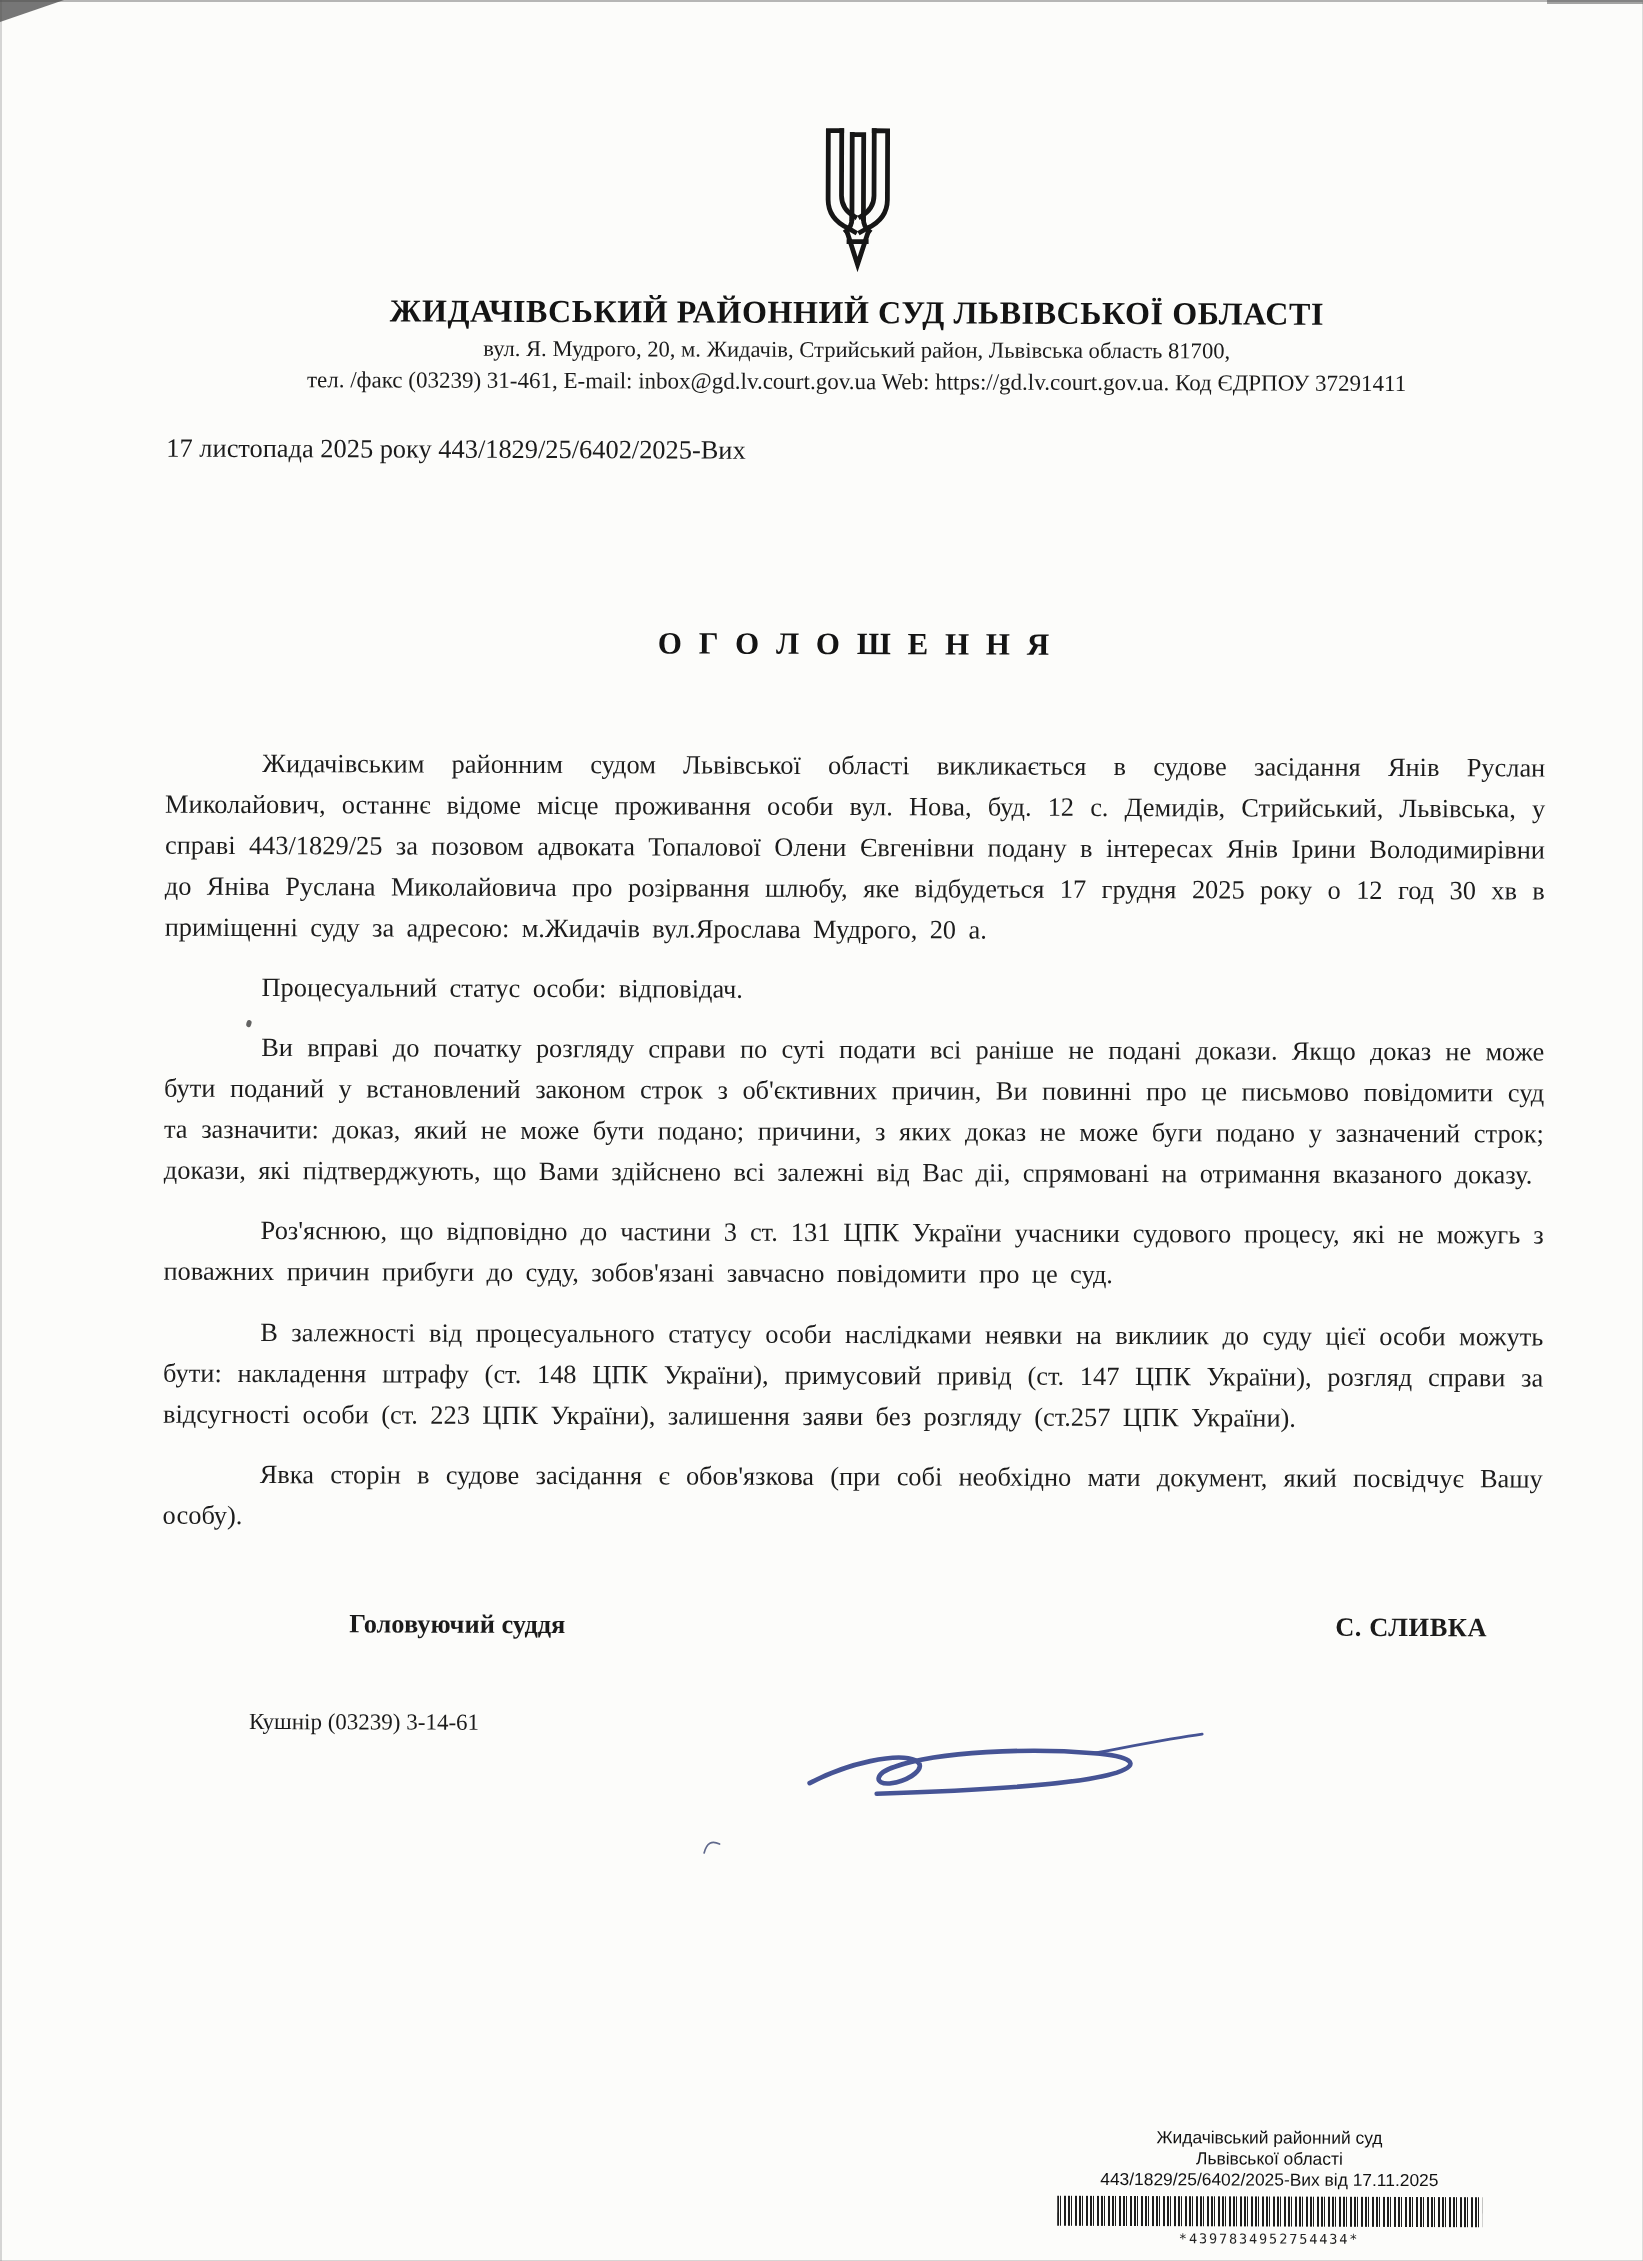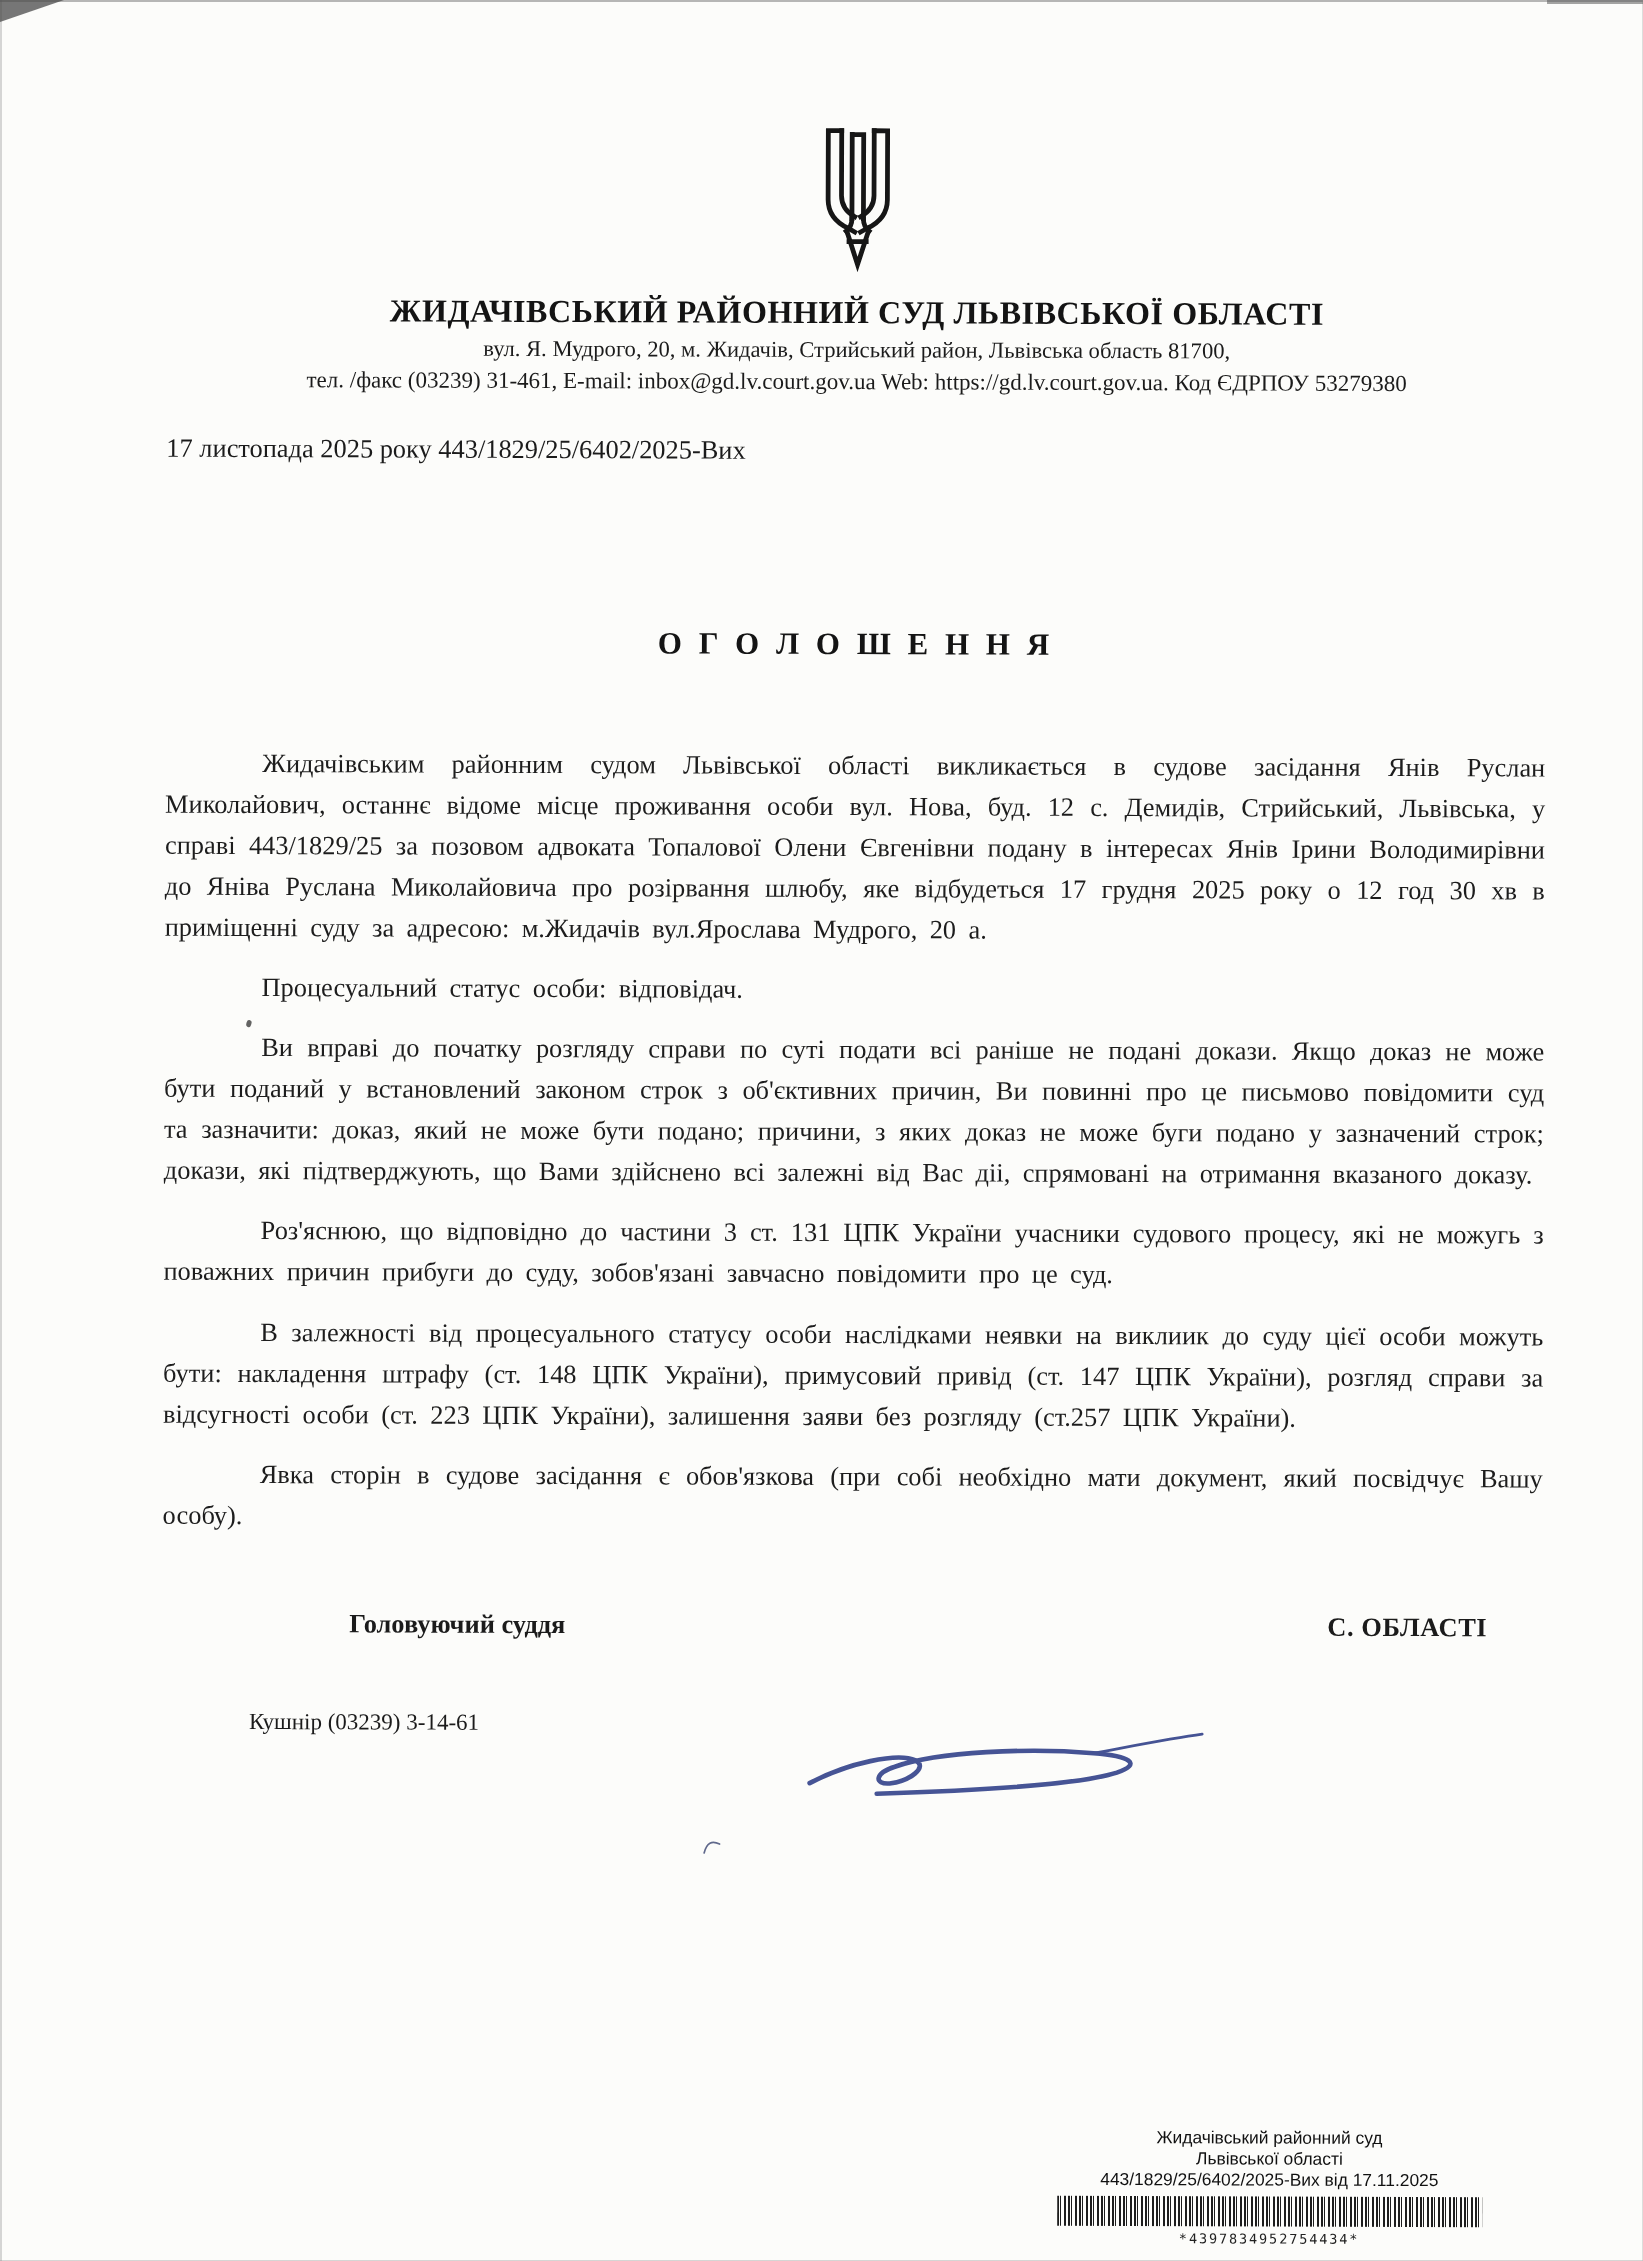--- a/index.html
+++ b/index.html
@@ -193,38 +193,38 @@
             <path d="M39,116 L50,150 L61,116"></path>
             <path d="M41,126 H59"></path>
           </g>
         </svg>
       </div>
 
       <div class="court-name">ЖИДАЧІВСЬКИЙ РАЙОННИЙ СУД ЛЬВІВСЬКОЇ ОБЛАСТІ</div>
 
       <div class="addr">вул. Я. Мудрого, 20, м. Жидачів, Стрийський район, Львівська область  81700,</div>
 
-      <div class="contact"><span>тел. /факс (03239) 31-461, E-mail: inbox@gd.lv.court.gov.ua Web: </span><span class="url">https://gd.lv.court.gov.ua</span><span>. Код ЄДРПОУ 53279380</span></div>
+      <div class="contact"><span>тел. /факс (03239) 31-461, E-mail: inbox@gd.lv.court.gov.ua Web: </span><span class="url">https://gd.lv.court.gov.ua</span><span>. Код ЄДРПОУ 37291411</span></div>
 
       <div class="date-ref">17 листопада 2025 року 443/1829/25/6402/2025-Вих</div>
 
       <div class="title">О Г О Л О Ш Е Н Н Я</div>
 
       <div class="body-block">
         <p class="body-p">Жидачівським районним судом Львівської області викликається в  судове засідання Янів Руслан Миколайович, останнє відоме місце проживання особи вул. Нова, буд. 12 с. Демидів, Стрийський, Львівська, у справі 443/1829/25 за позовом адвоката Топалової Олени Євгенівни подану в інтересах Янів Ірини Володимирівни до Яніва Руслана Миколайовича про розірвання шлюбу, яке відбудеться 17 грудня 2025 року о 12 год 30 хв в приміщенні суду за адресою: м.Жидачів вул.Ярослава Мудрого, 20 а.</p>
         <p class="body-p">Процесуальний статус особи: відповідач.</p>
         <p class="body-p">Ви вправі до початку розгляду справи по суті подати всі раніше не подані докази. Якщо доказ не може бути поданий у встановлений законом строк з об'єктивних причин, Ви повинні про це письмово повідомити суд та зазначити: доказ, який не може бути подано; причини, з яких доказ не може буги подано у зазначений строк; докази, які підтверджують, що Вами здійснено всі залежні від Вас діі, спрямовані на отримання  вказаного доказу.</p>
         <p class="body-p">Роз'яснюю, що відповідно до частини 3 ст. 131 ЦПК України учасники судового процесу, які не можугь з поважних причин прибуги до суду, зобов'язані завчасно повідомити про це суд.</p>
         <p class="body-p">В залежності від процесуального статусу особи наслідками неявки на виклиик до суду цієї особи можуть бути: накладення штрафу (ст. 148 ЦПК України), примусовий привід (ст. 147 ЦПК України), розгляд справи за відсугності особи (ст. 223 ЦПК України), залишення заяви без розгляду (ст.257 ЦПК України).</p>
         <p class="body-p">Явка сторін в судове засідання є обов'язкова (при собі необхідно мати документ, який посвідчує Вашу особу).</p>
       </div>
 
       <div class="sig-row">
         <span class="sig-role">Головуючий суддя</span>
-        <span class="sig-name">С. ОБЛАСТІ</span>
+        <span class="sig-name">С. СЛИВКА</span>
       </div>
 
       <div class="clerk">Кушнір  (03239) 3-14-61</div>
 
     </div>
 
     <svg class="signature-ink" width="413" height="71" viewBox="0 0 320 55" aria-hidden="true">
       <g fill="none" stroke="#2c3c86" stroke-width="3.6" stroke-linecap="round" opacity="0.88">
         <path d="M10,42 C40,26 78,18 92,24 C102,29 88,40 72,42 C60,43 60,34 76,29 C110,17 180,14 230,18 C258,20 268,26 248,33 C214,44 120,48 62,50"></path>
         <path d="M230,18 C262,12 292,6 314,3" stroke-width="2.2"></path>

